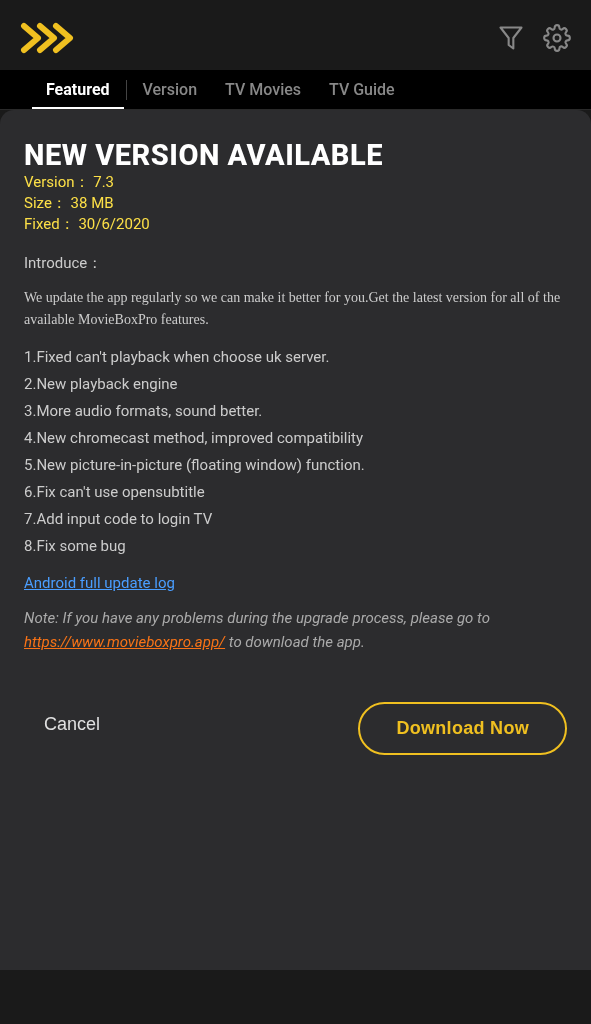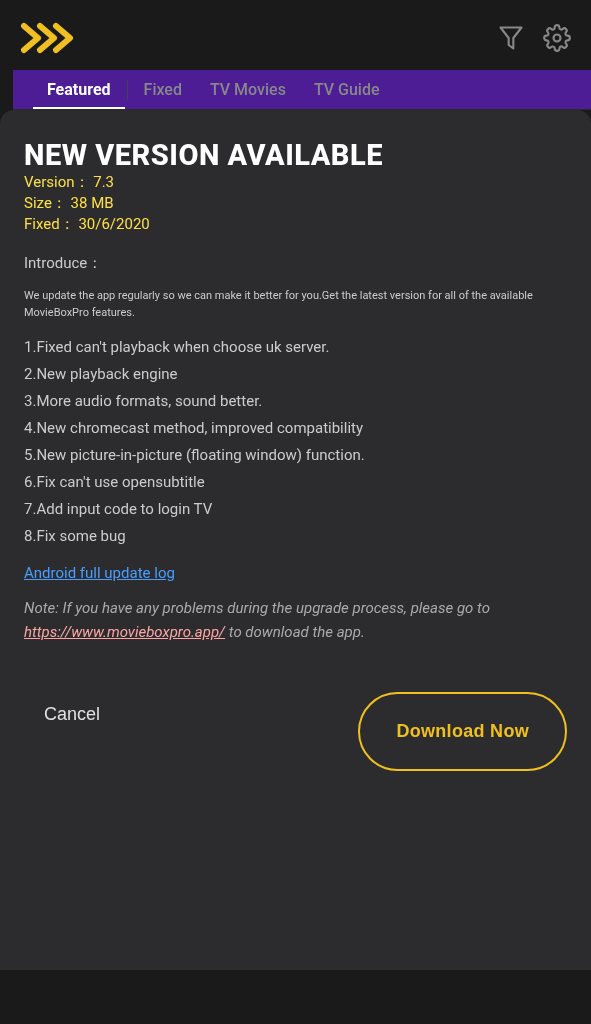--- a/index.html
+++ b/index.html
@@ -42,24 +42,23 @@
     }
     .filter-icon svg, .settings-icon svg {
       width: 28px;
       height: 28px;
     }
 
     
     .nav-tabs {
       display: flex;
       align-items: center;
-      padding: 0 20px;
-      background-color: #4c1d95;
+      padding: 0 32px;
+      background-color: #000000;
       border-bottom: 1px solid #2a2a2a;
-      margin-left: 13px;
     }
     .nav-tab {
       padding: 10px 14px;
       font-size: 16px;
       font-weight: 500;
       color: #888;
       cursor: pointer;
       position: relative;
       white-space: nowrap;
     }
@@ -115,24 +114,25 @@
     }
     .version-info span {
       color: #fde047;
     }
     .introduce-label {
       font-size: 15px;
       color: #cccccc;
       margin-bottom: 14px;
     }
     .description {
-      font-size: 11px;
+      font-size: 14px;
       color: #cccccc;
       line-height: 1.6;
       margin-bottom: 12px;
+      font-family: Liberation Serif, serif;
     }
     .changelog {
       font-size: 15px;
       color: #cccccc;
       line-height: 1.8;
       margin-bottom: 14px;
     }
     .android-log-link {
       color: #4a9eff;
       font-size: 15px;
@@ -141,21 +141,21 @@
       margin-bottom: 14px;
     }
     .note-text {
       font-size: 15px;
       color: #aaaaaa;
       font-style: italic;
       line-height: 1.6;
       margin-bottom: 28px;
     }
     .note-text a {
-      color: #fca5a5;
+      color: #f97316;
       font-style: italic;
       text-decoration: underline;
       text-align: center;
     }
 
     
     .modal-footer {
       display: flex;
       align-items: flex-start;
       justify-content: space-between;
@@ -172,21 +172,21 @@
       padding: 12px 20px;
     }
     .download-btn {
       background: transparent;
       border: 2.5px solid #f0c020;
       border-radius: 50px;
       color: #f0c020;
       font-size: 18px;
       font-weight: 700;
       cursor: pointer;
-      padding: 27px 36px;
+      padding: 14px 36px;
       letter-spacing: 0.3px;
     }
   </style>
 </head>
 <body>
 
 <div class="header">
   <div class="logo">
 
     <svg width="72" height="40" viewBox="0 0 72 40">
@@ -206,21 +206,21 @@
         <circle cx="12" cy="12" r="3"></circle>
         <path d="M19.4 15a1.65 1.65 0 0 0 .33 1.82l.06.06a2 2 0 0 1-2.83 2.83l-.06-.06a1.65 1.65 0 0 0-1.82-.33 1.65 1.65 0 0 0-1 1.51V21a2 2 0 0 1-4 0v-.09A1.65 1.65 0 0 0 9 19.4a1.65 1.65 0 0 0-1.82.33l-.06.06a2 2 0 0 1-2.83-2.83l.06-.06A1.65 1.65 0 0 0 4.68 15a1.65 1.65 0 0 0-1.51-1H3a2 2 0 0 1 0-4h.09A1.65 1.65 0 0 0 4.6 9a1.65 1.65 0 0 0-.33-1.82l-.06-.06a2 2 0 0 1 2.83-2.83l.06.06A1.65 1.65 0 0 0 9 4.68a1.65 1.65 0 0 0 1-1.51V3a2 2 0 0 1 4 0v.09a1.65 1.65 0 0 0 1 1.51 1.65 1.65 0 0 0 1.82-.33l.06-.06a2 2 0 0 1 2.83 2.83l-.06.06A1.65 1.65 0 0 0 19.4 9a1.65 1.65 0 0 0 1.51 1H21a2 2 0 0 1 0 4h-.09a1.65 1.65 0 0 0-1.51 1z"></path>
       </svg>
     </button>
   </div>
 </div>
 
 <nav class="nav-tabs">
   <div class="nav-tab active">Featured</div>
   <div class="nav-divider"></div>
-  <div class="nav-tab">Fixed</div>
+  <div class="nav-tab">Version</div>
   <div class="nav-tab">TV Movies</div>
   <div class="nav-tab">TV Guide</div>
 </nav>
 
 <div class="modal-overlay">
   <div class="modal-content">
     <h1 class="modal-title">NEW VERSION AVAILABLE</h1>
 
     <div class="version-info">
       <p>

